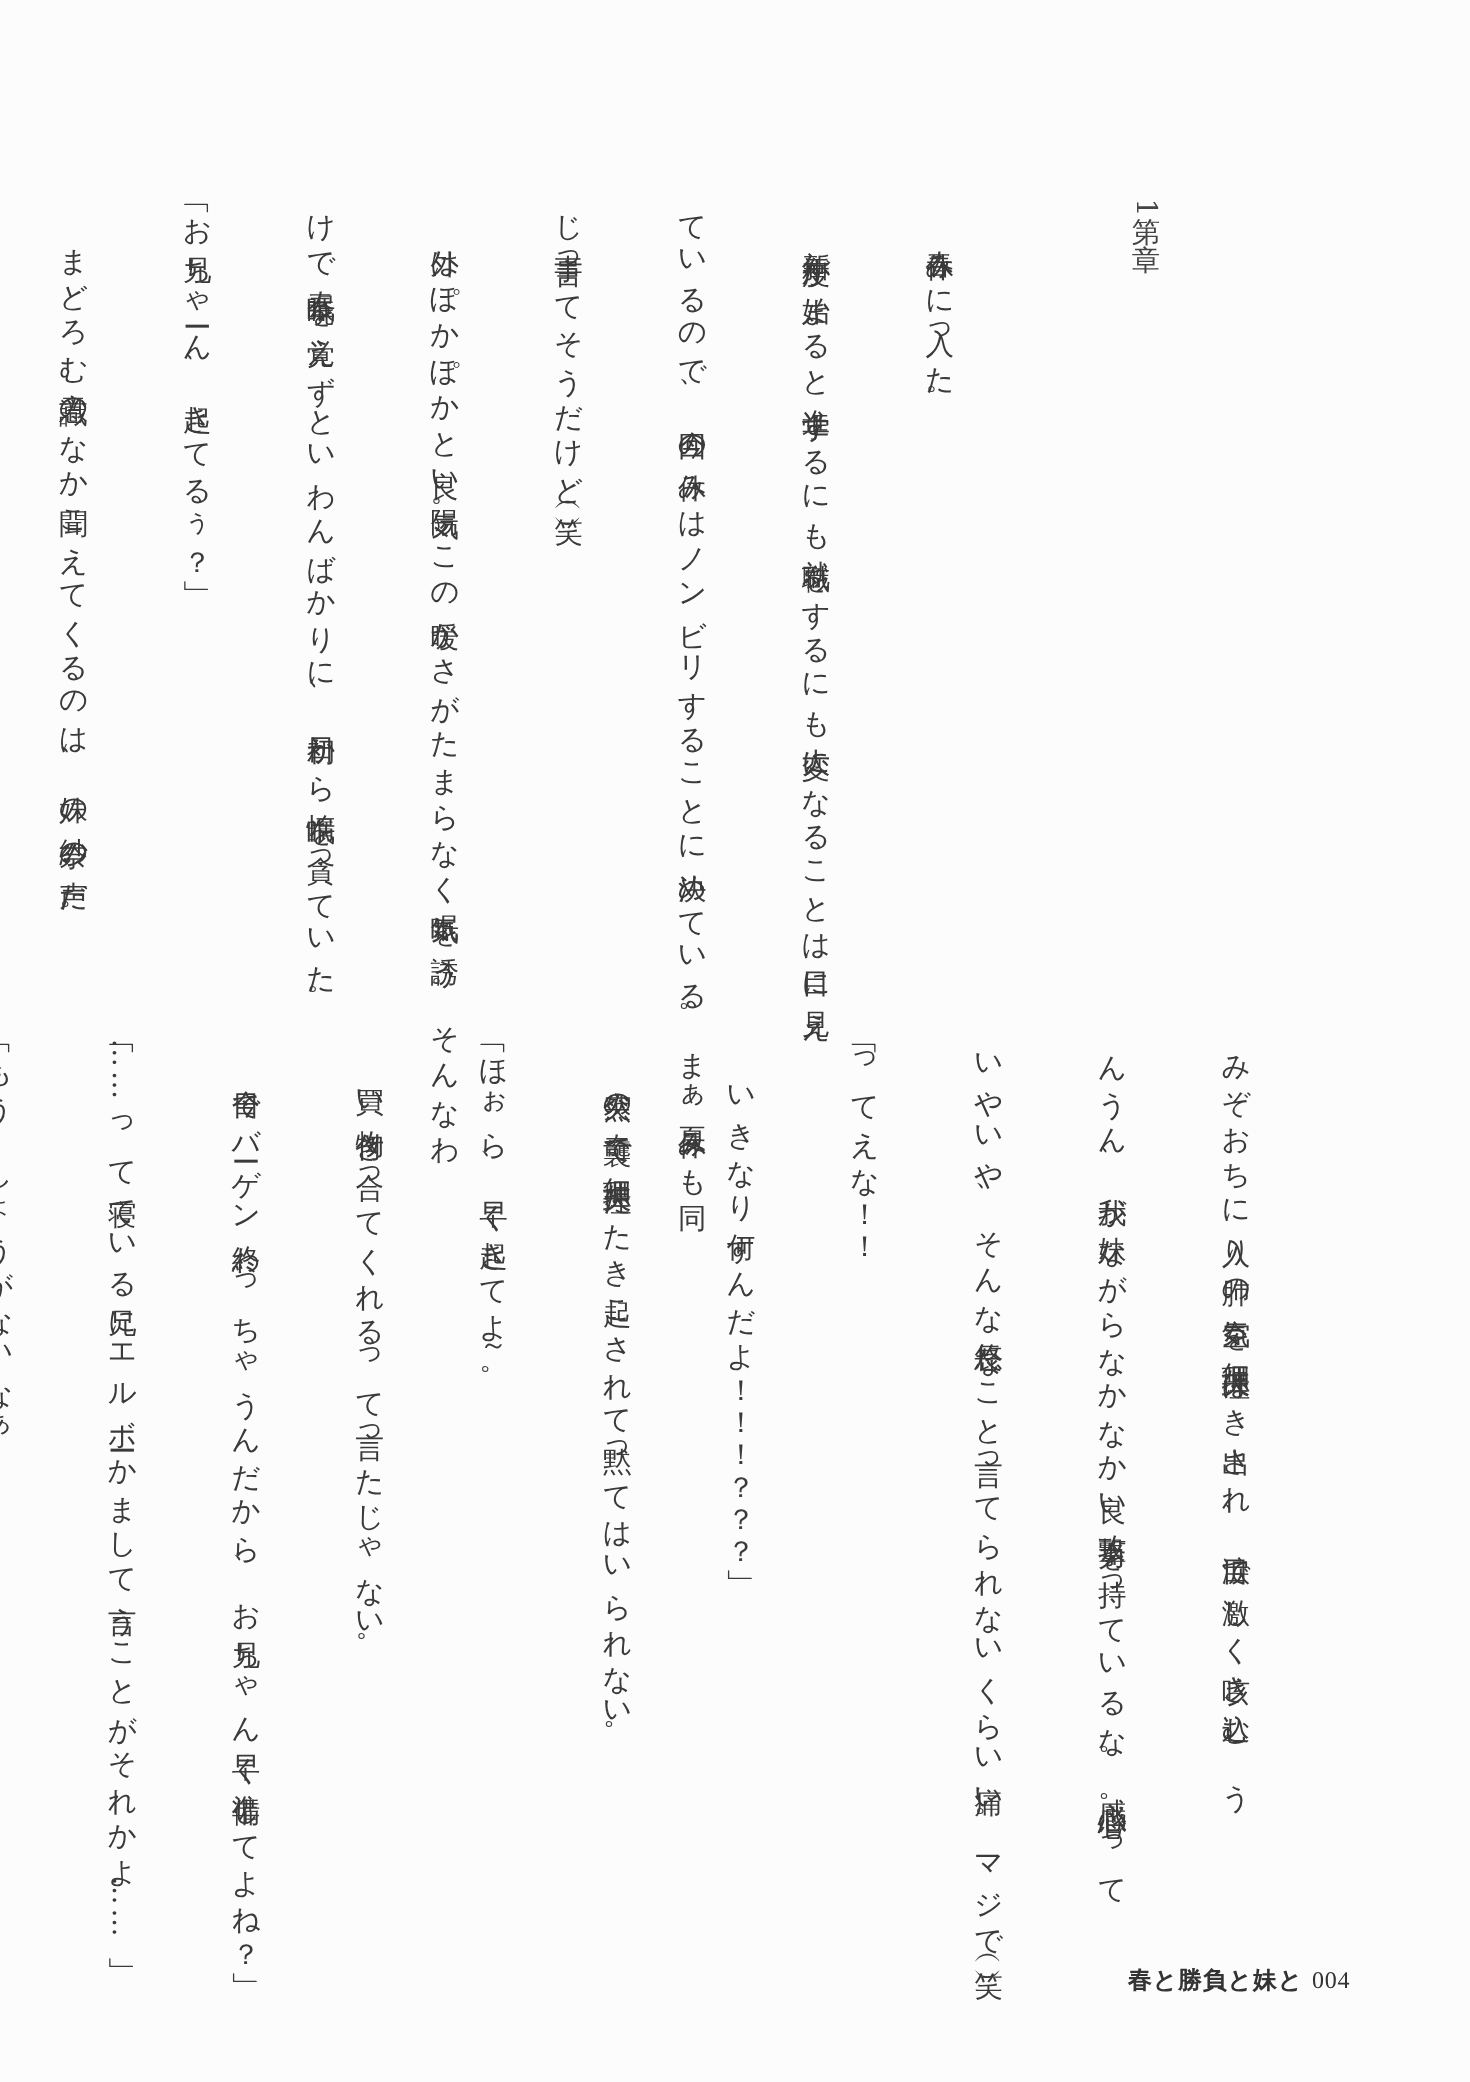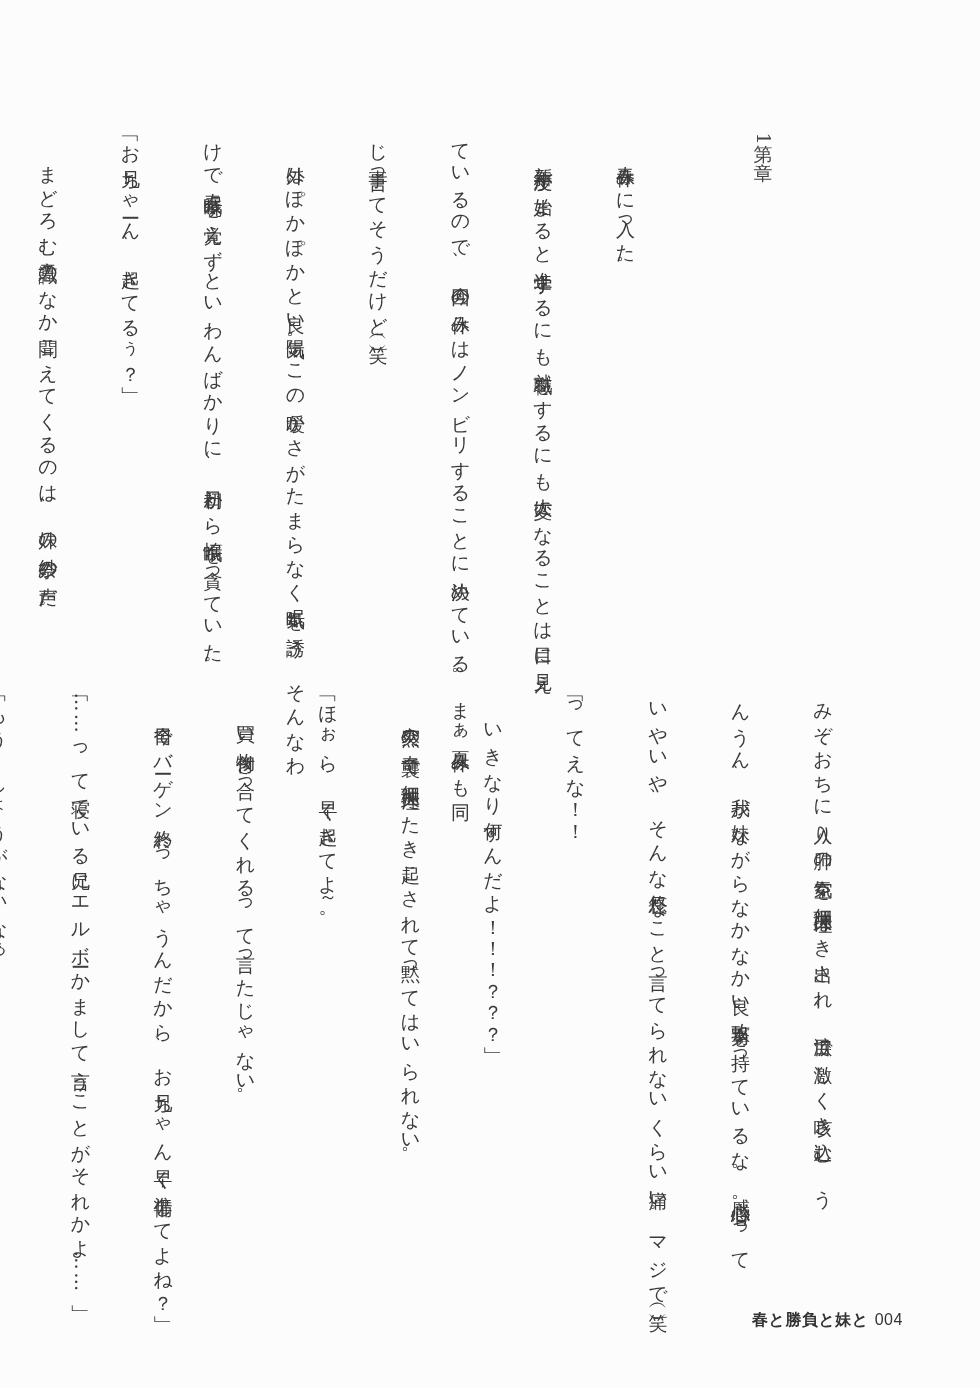--- a/index.html
+++ b/index.html
@@ -28,21 +28,21 @@
     right: 88px;    
     top: 690px;
     height: 560px;
   }
   .col { display: block; }
   .chapter { color: #444; }
   .footer {
     position: absolute;
     left: 752px;
     top: 1310px;
-    font-family: Liberation Sans, sans-serif;
+    font-family: Liberation Serif, serif;
     font-weight: bold;
     font-size: 16px;
     color: #333333;
     letter-spacing: 0.5px;
   }
   .footer .num { font-weight: normal; margin-left: 6px; }
 </style>
 </head>
 <body>
 

